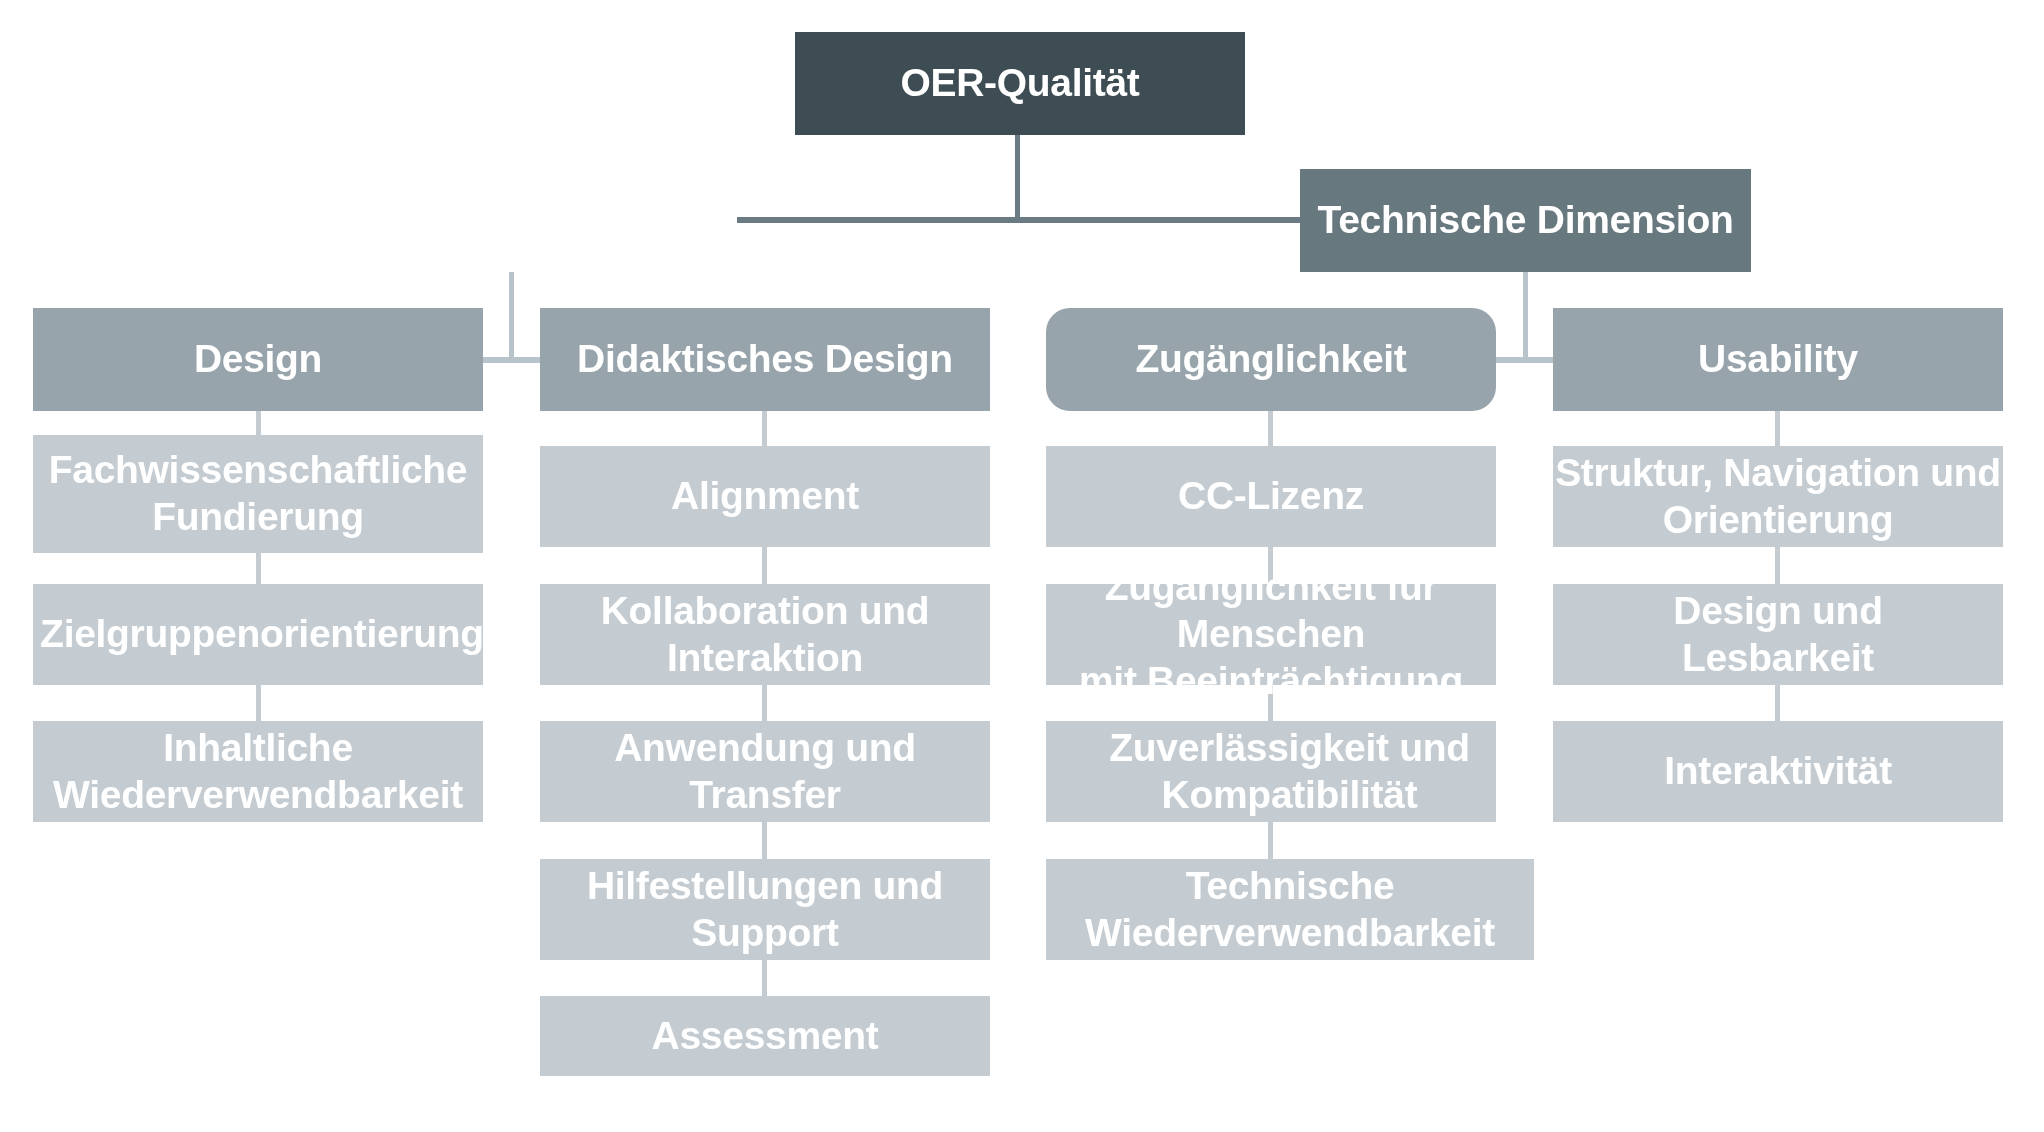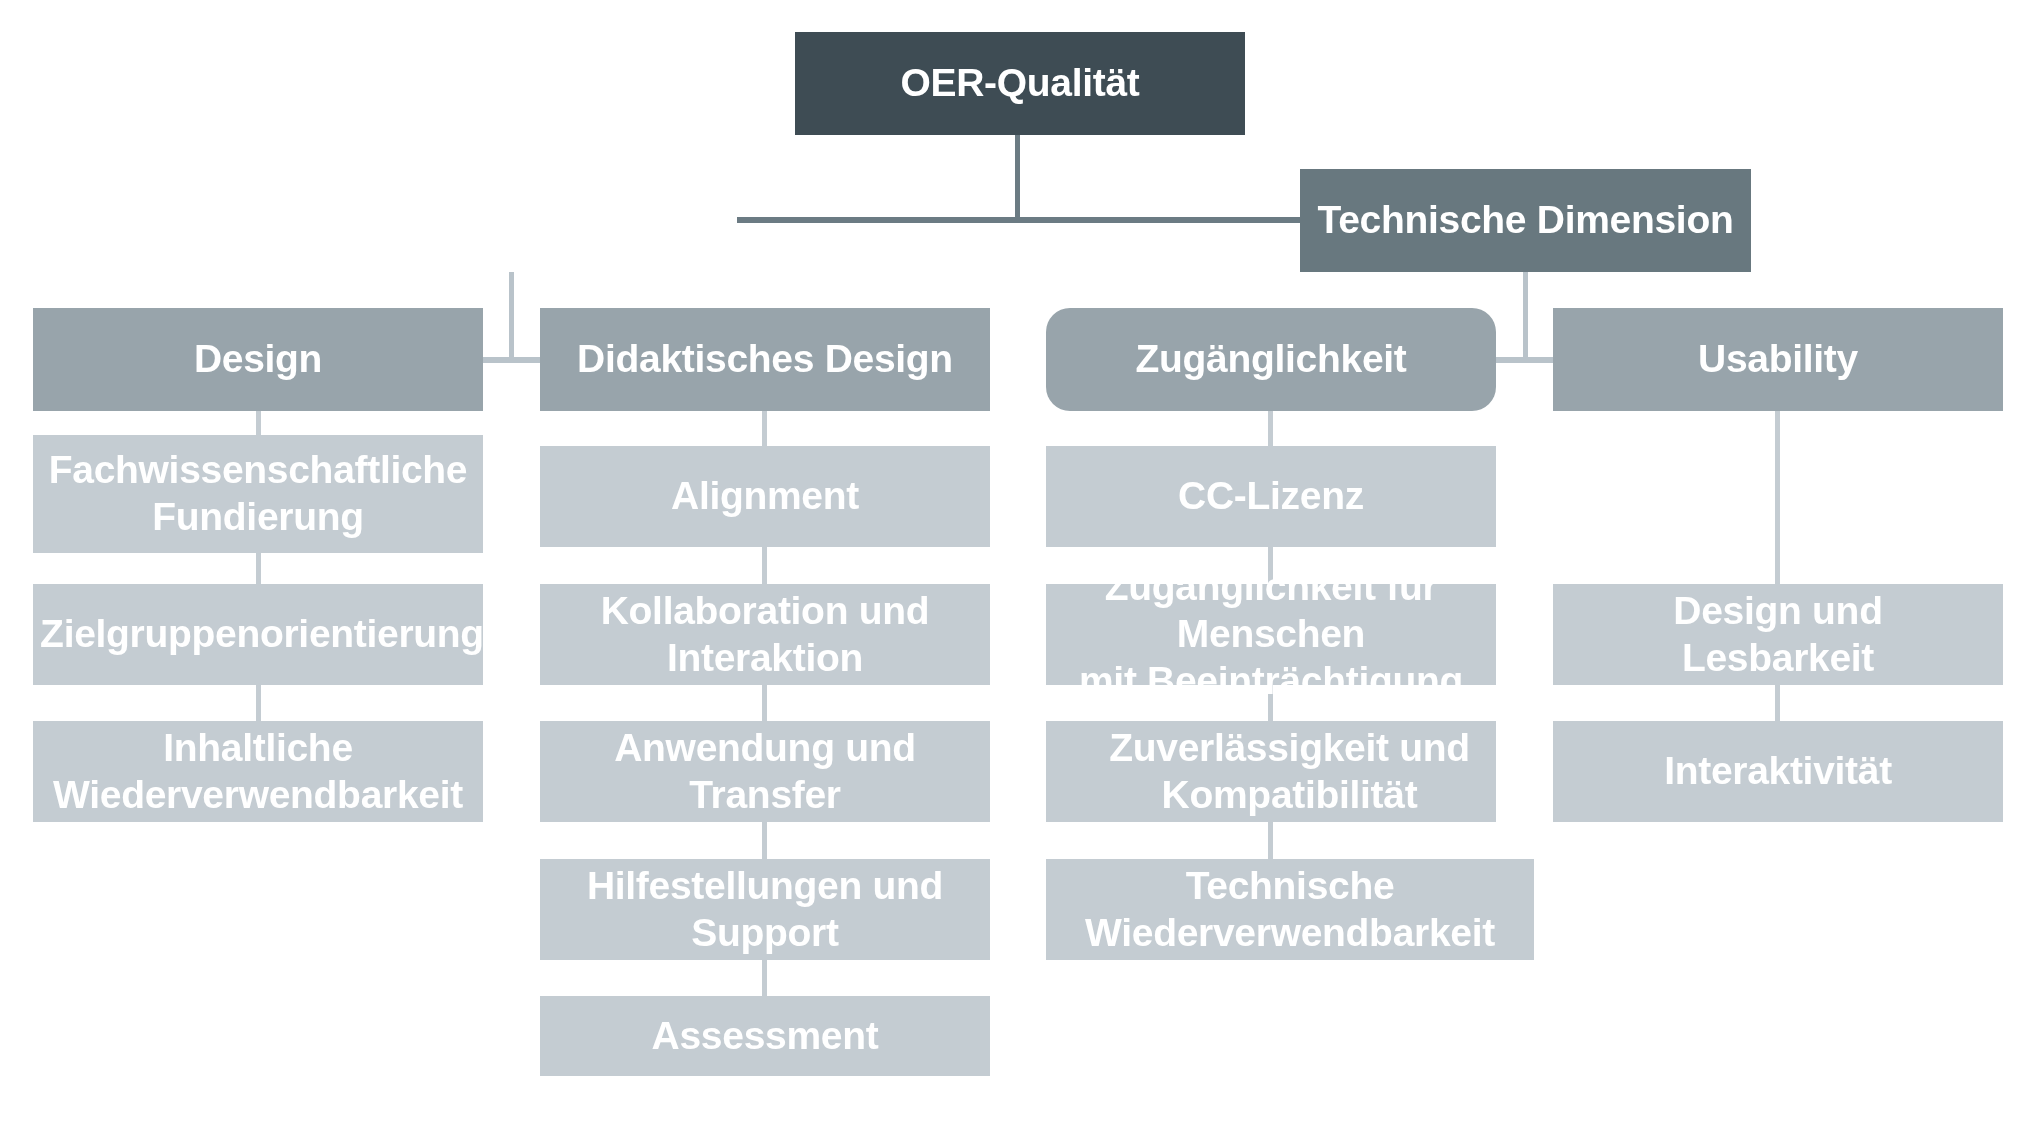--- a/index.html
+++ b/index.html
@@ -86,17 +86,19 @@
   <div class="node item" style="left:540px; top:996px; width:450px; height:80px;text-align:right;">Assessment</div>
 
   <div class="node item" style="left:1046px; top:446px; width:450px; height:101px;">CC-Lizenz</div>
   <div class="node item" style="left:1046px; top:584px; width:450px; height:101px;">Zugänglichkeit für Menschen
 mit Beeinträchtigung</div>
   <div class="node item" style="left:1046px; top:721px; width:450px; height:101px;padding-left:37px;">Zuverlässigkeit und
 Kompatibilität</div>
   <div class="node item" style="left:1046px; top:859px; width:488px; height:101px;">Technische
 Wiederverwendbarkeit</div>
 
+  <div class="node item" style="left:1553px; top:446px; width:450px; height:101px;">Struktur, Navigation und
+Orientierung</div>
   <div class="node item" style="left:1553px; top:584px; width:450px; height:101px;">Design und
 Lesbarkeit</div>
   <div class="node item" style="left:1553px; top:721px; width:450px; height:101px;">Interaktivität</div>
 
 </div>
 
 </body></html>

